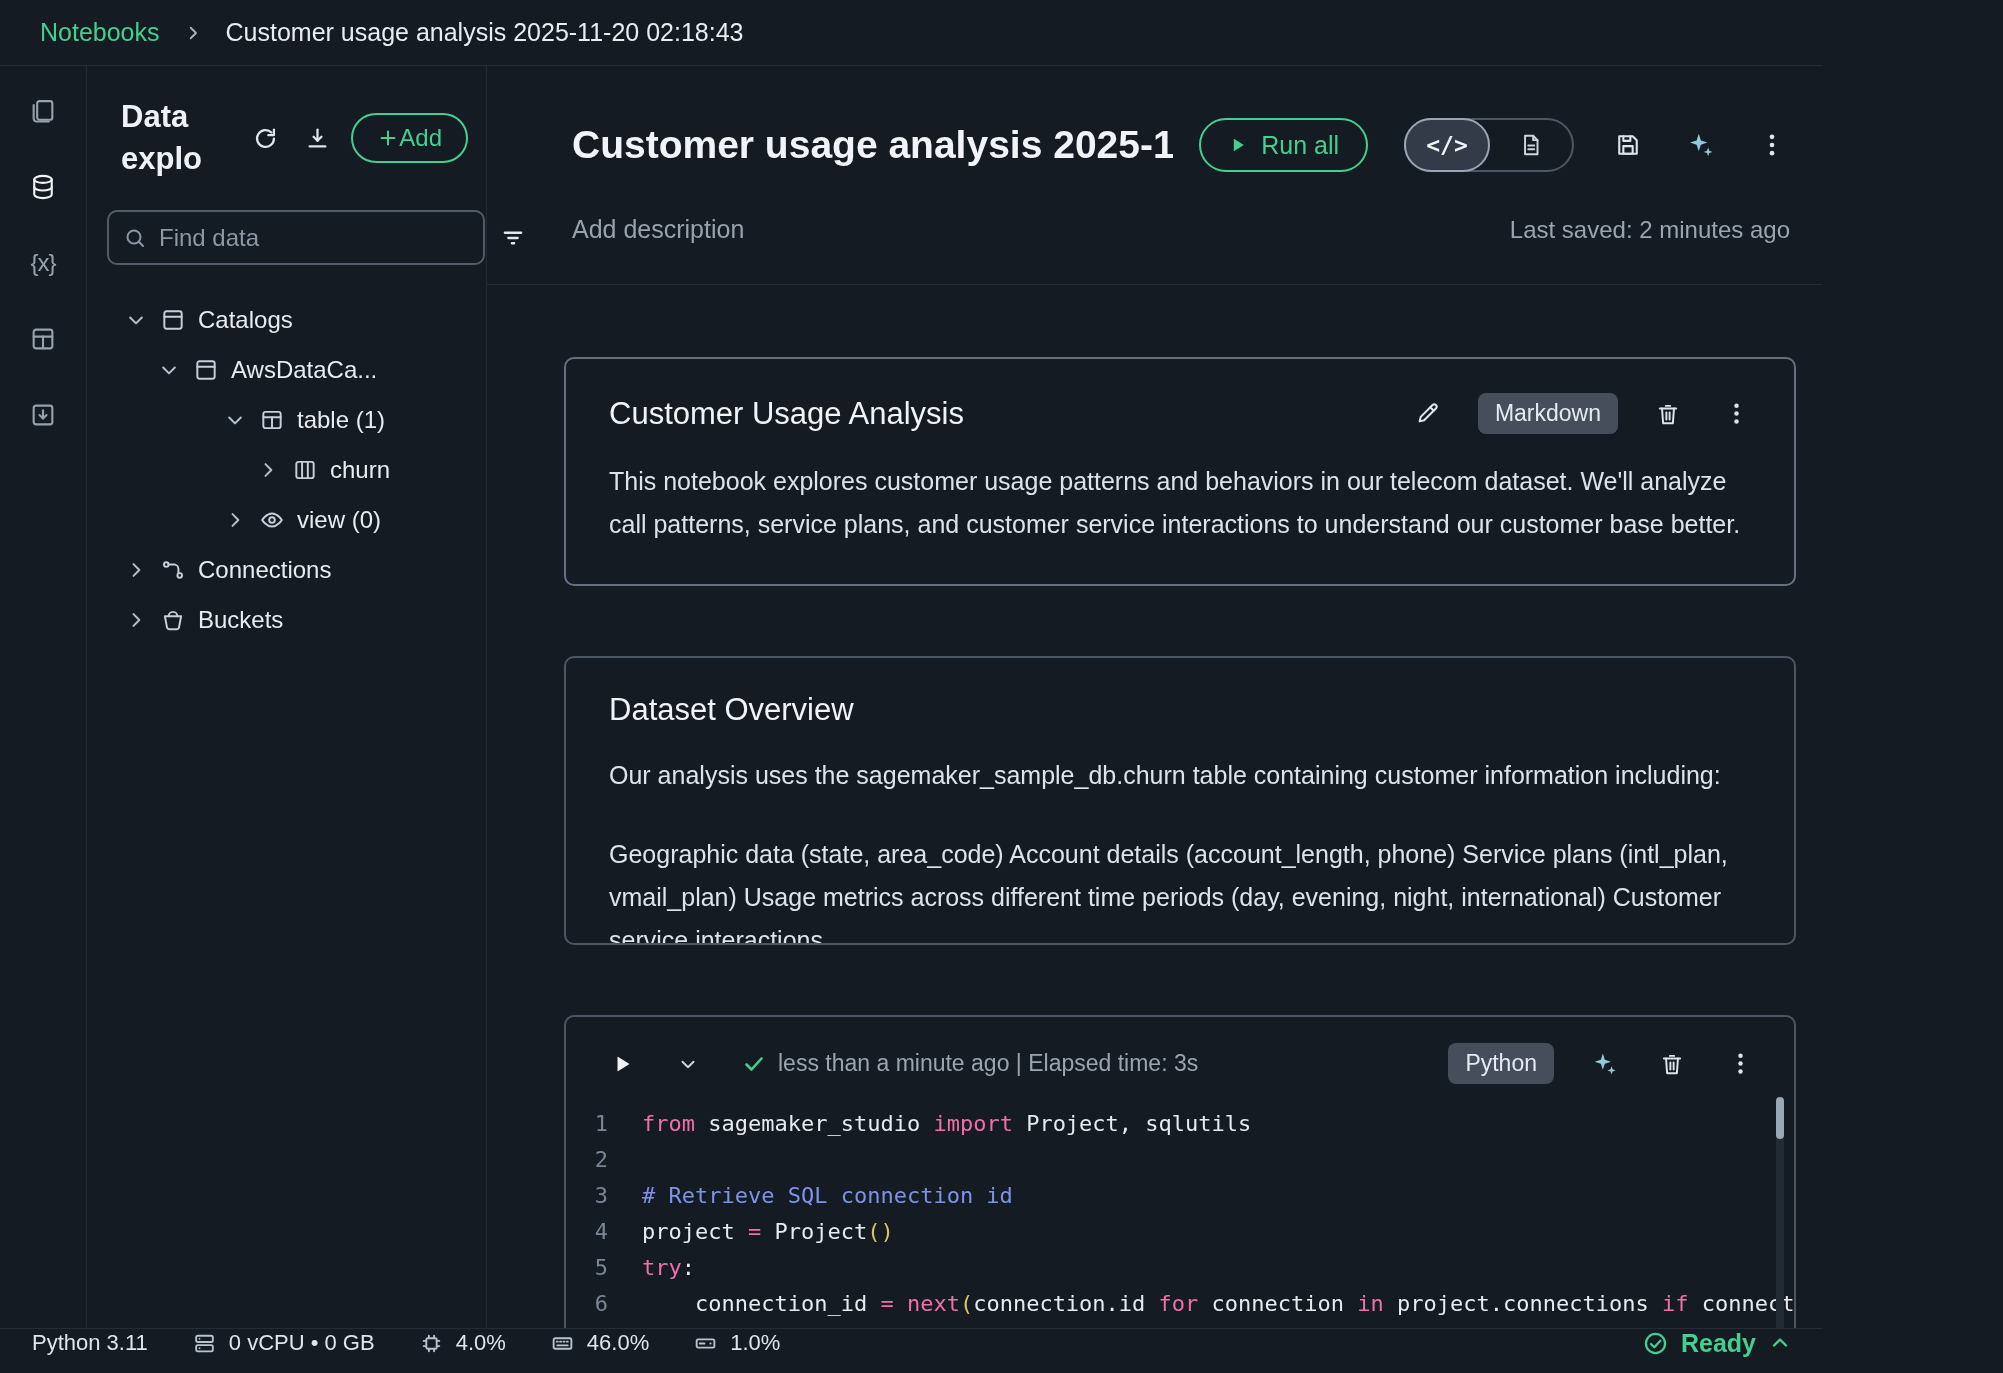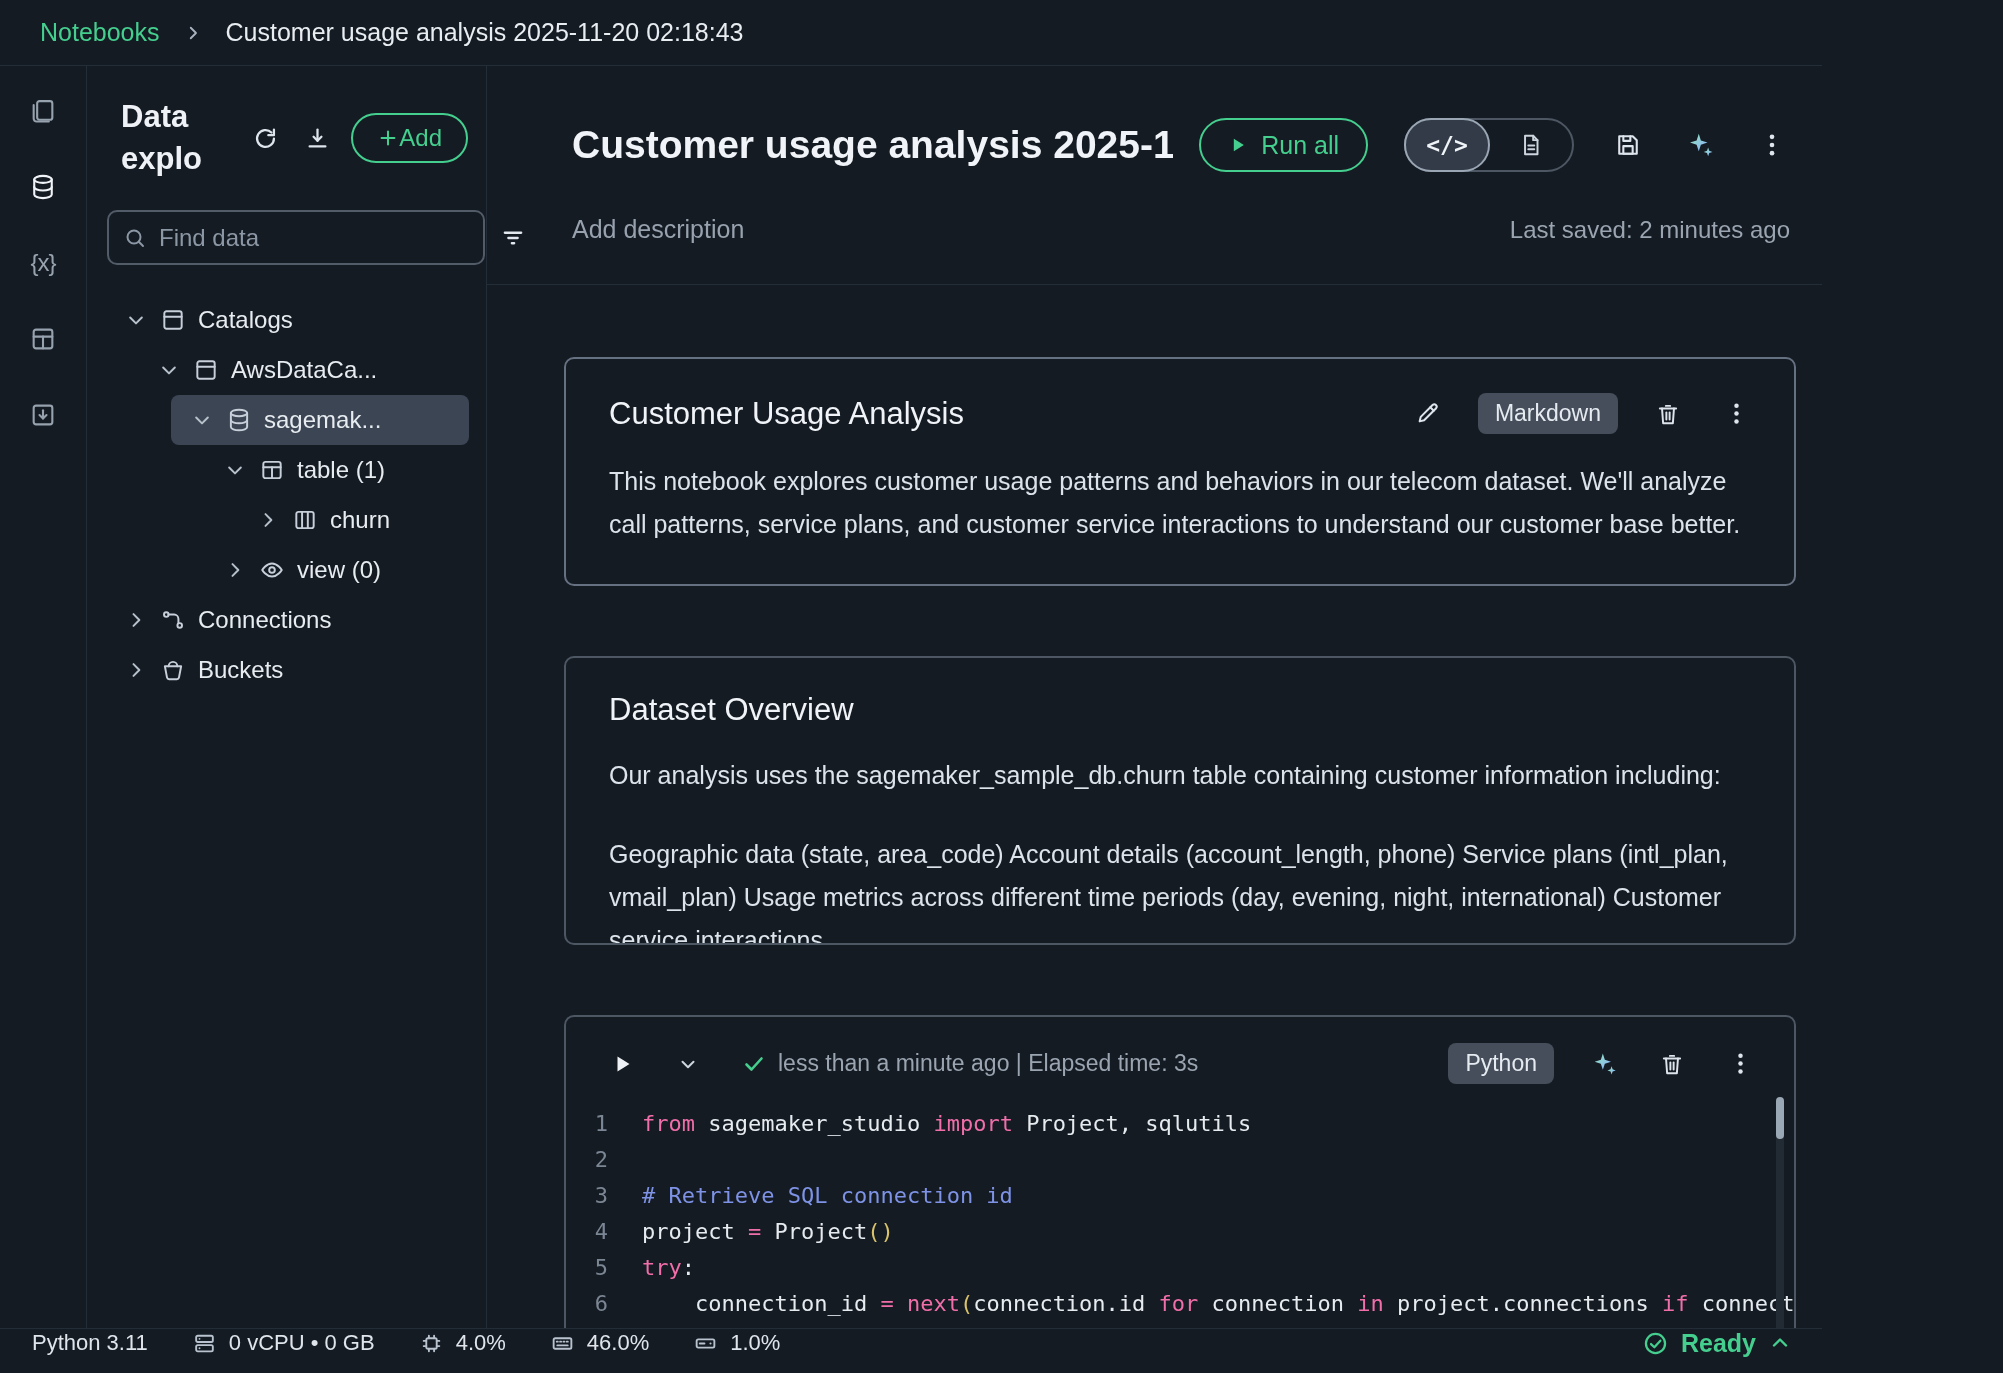--- a/index.html
+++ b/index.html
@@ -244,35 +244,20 @@
                 <polyline points="9 5 16 12 9 19"></polyline>
               </svg>
             </span>
     <span class="tree-icon">
               <svg viewBox="0 0 24 24" width="26" height="26" fill="none" stroke="currentColor" stroke-width="1.8" stroke-linecap="round" stroke-linejoin="round">
                 <rect x="4" y="4" width="16" height="16" rx="2"></rect>
                 <line x1="4" y1="9" x2="20" y2="9"></line>
               </svg>
             </span>
     <span class="tree-label">AwsDataCa...</span>
-  </div>
-          <div class="tree-row selected" style="margin-left: 84px;">
-    <span class="tree-chev expanded">
-              <svg viewBox="0 0 24 24" width="20" height="20" fill="none" stroke="currentColor" stroke-width="2.4" stroke-linecap="round" stroke-linejoin="round">
-                <polyline points="9 5 16 12 9 19"></polyline>
-              </svg>
-            </span>
-    <span class="tree-icon">
-              <svg viewBox="0 0 24 24" width="26" height="26" fill="none" stroke="currentColor" stroke-width="1.8" stroke-linecap="round" stroke-linejoin="round">
-                <ellipse cx="12" cy="5.5" rx="7.5" ry="3"></ellipse>
-                <path d="M4.5 5.5v13c0 1.7 3.4 3 7.5 3s7.5-1.3 7.5-3v-13"></path>
-                <path d="M4.5 12c0 1.7 3.4 3 7.5 3s7.5-1.3 7.5-3"></path>
-              </svg>
-            </span>
-    <span class="tree-label">sagemak...</span>
   </div>
           <div class="tree-row" style="margin-left: 117px;">
     <span class="tree-chev expanded">
               <svg viewBox="0 0 24 24" width="20" height="20" fill="none" stroke="currentColor" stroke-width="2.4" stroke-linecap="round" stroke-linejoin="round">
                 <polyline points="9 5 16 12 9 19"></polyline>
               </svg>
             </span>
     <span class="tree-icon">
               <svg viewBox="0 0 24 24" width="26" height="26" fill="none" stroke="currentColor" stroke-width="1.8" stroke-linecap="round" stroke-linejoin="round">
                 <rect x="4" y="4.5" width="16" height="15" rx="2"></rect>

